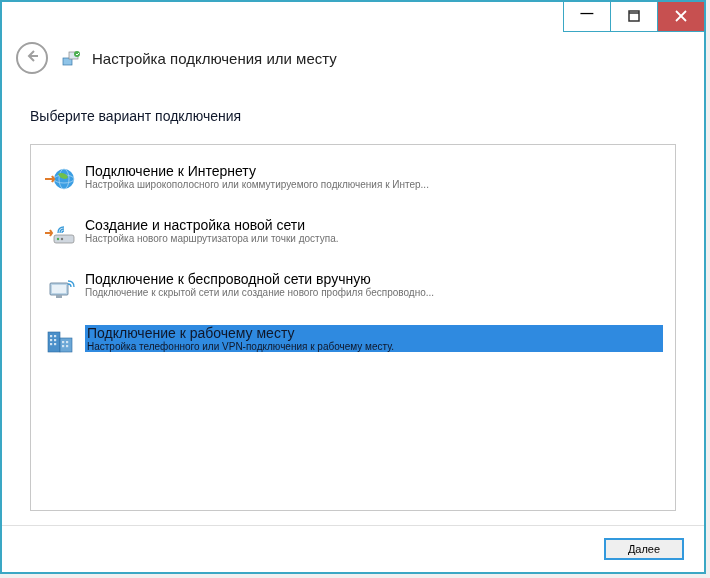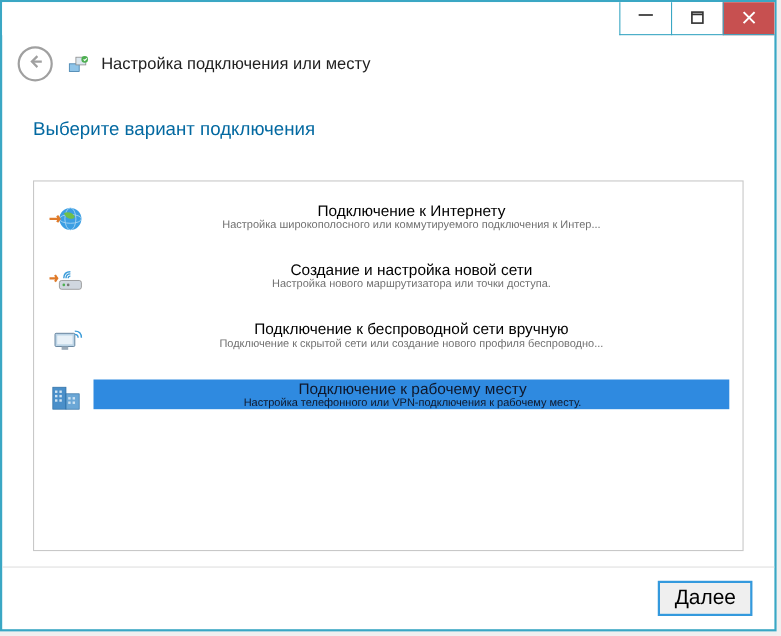--- a/index.html
+++ b/index.html
@@ -68,37 +68,36 @@
     color: #222;
   }
 
   .body {
     flex: 1;
     padding: 18px 28px 0 28px;
     display: flex;
     flex-direction: column;
   }
   .heading {
-    color: #0369a1;
-    font-size: 17px;
-    margin-bottom: 36px;
+    color: #0f172a;
+    font-size: 14px;
+    margin-bottom: 20px;
   }
   .options-box {
     border: 1px solid #c8c8c8;
     flex: 1;
     padding: 12px 8px;
     overflow: hidden;
     margin-bottom: 14px;
   }
   .option {
     display: flex;
     align-items: flex-start;
     padding: 6px 4px;
     margin-bottom: 10px;
-    text-align: center;
   }
   .option .icon {
     width: 36px;
     height: 32px;
     flex-shrink: 0;
     margin-right: 6px;
     display: flex;
     align-items: center;
     justify-content: center;
   }
@@ -131,21 +130,21 @@
     padding: 12px 20px;
     display: flex;
     justify-content: flex-end;
     gap: 10px;
   }
   .win-btn {
     min-width: 80px;
     padding: 4px 14px;
     background: #efefef;
     border: 1px solid #a8a8a8;
-    font-size: 19px;
+    font-size: 11px;
     font-family: inherit;
     text-align: center;
   }
   .win-btn.default {
     border: 2px solid #3399dd;
     padding: 3px 13px;
   }
   .win-btn .underline { text-decoration: underline; }
 </style>
 </head>

